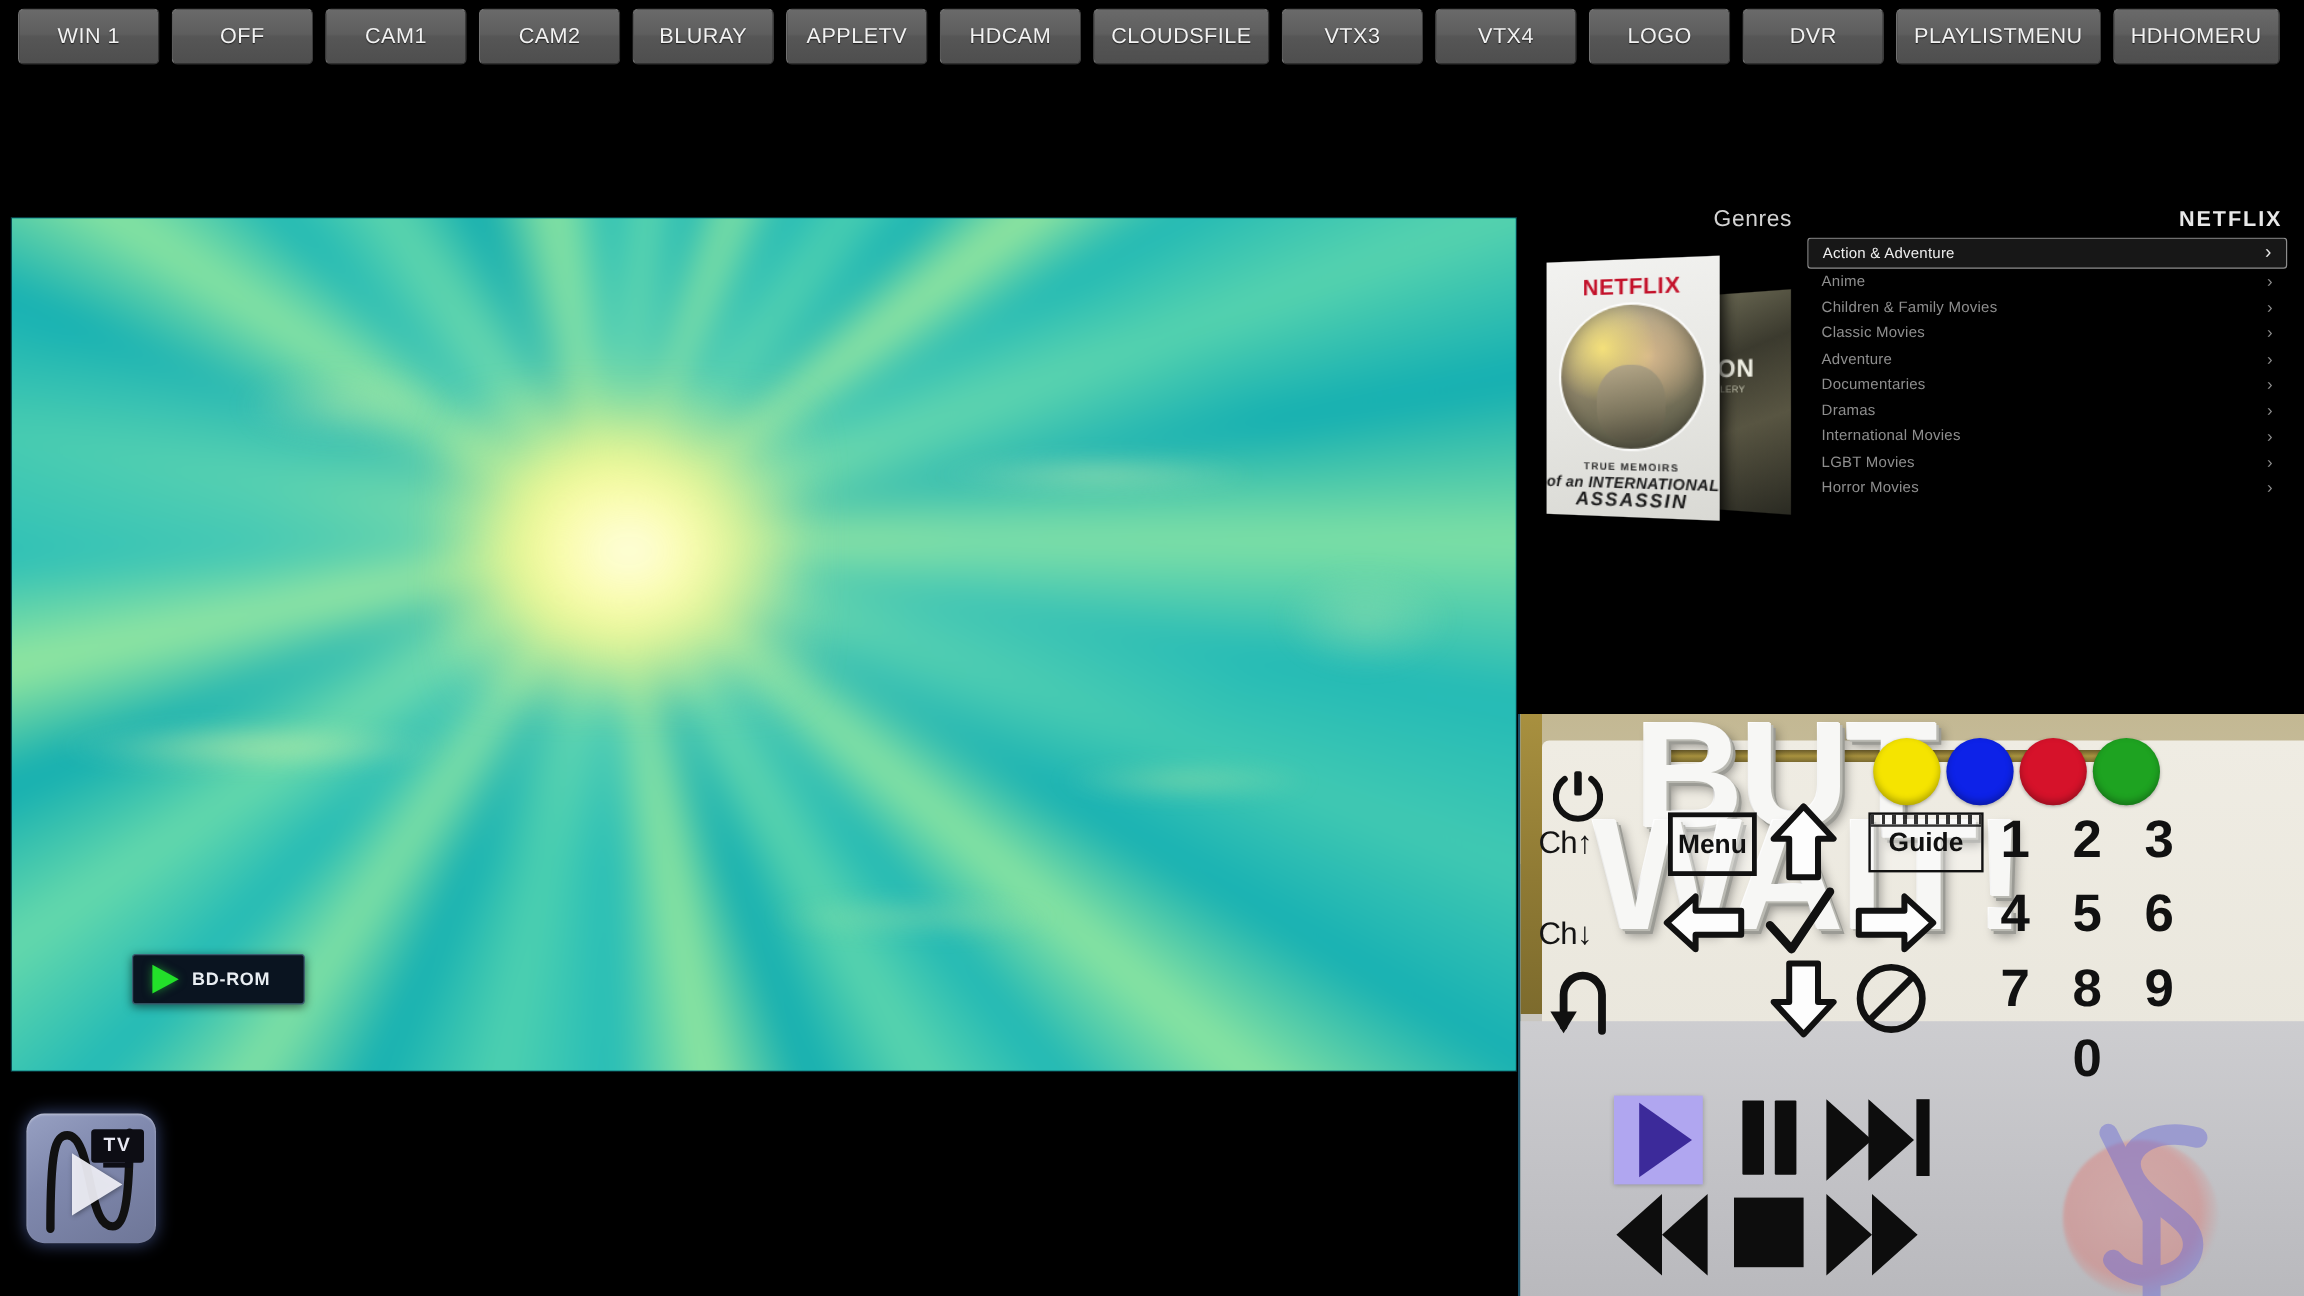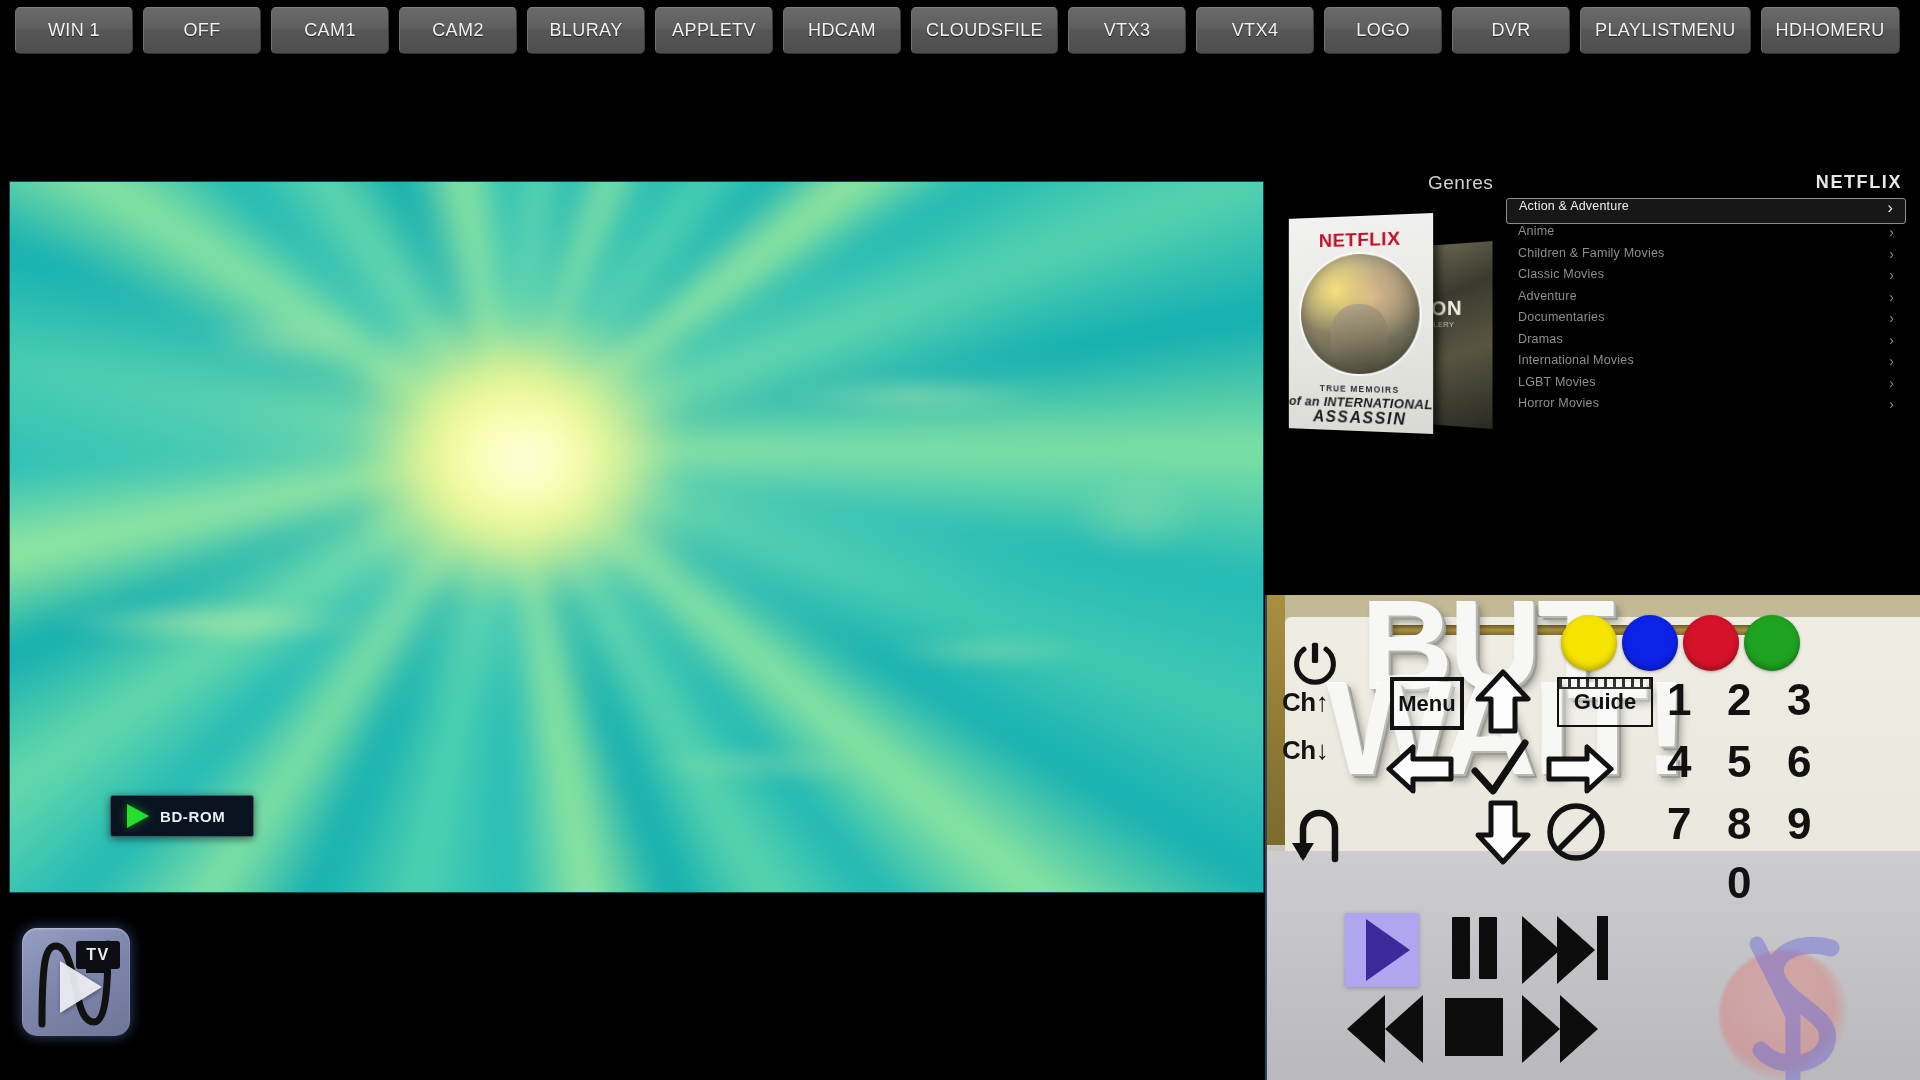--- a/index.html
+++ b/index.html
@@ -159,21 +159,21 @@
     content:""; position:absolute; left:26%; top:42%; width:48%; height:52%;
     border-radius:46% 46% 40% 40%;
     background:linear-gradient(170deg,#b7a98a 0%,#7d765e 60%,#4e4b3c 100%);
   }
   #poster-front .t1{position:absolute;left:0;top:168px;width:100%;text-align:center;color:#2b2b2b;font-size:8.5px;font-weight:bold;letter-spacing:1.2px;}
   #poster-front .t2{position:absolute;left:0;top:179px;width:100%;text-align:center;color:#1c1c1c;font-size:13px;font-weight:bold;letter-spacing:.3px;font-style:italic;}
   #poster-front .t3{position:absolute;left:0;top:193px;width:100%;text-align:center;color:#1c1c1c;font-size:16px;font-weight:bold;letter-spacing:1.6px;font-style:italic;}
 
   #nf-genres { position:absolute; left:228px; top:38px; width:400px; }
   .genre-row {
-    position:relative; height:21.5px; display:flex; align-items:flex-start;
+    position:relative; height:21.5px; display:flex; align-items:center;
     padding:0 14px 1px 12px; color:#8e8e8e; font-size:12.5px; letter-spacing:.2px;
   }
   .genre-row .chev { position:absolute; right:12px; color:#8e8e8e; font-size:14px; }
   .genre-row.selected {
     border:1px solid #8d8d8d; border-radius:3px; height:26px;
     color:#eee; background:rgba(42,42,42,.55);
   }
   .genre-row.selected .chev { color:#eaeaea; font-size:16px; }
 
   
@@ -212,21 +212,21 @@
   #bw1 { left:95px; top:-22px; font-size:126px; }
   #bw2 { left:60px; top:58px; font-size:132px; }
   .bw-bar {
     position:absolute; height:10px;
     background:linear-gradient(180deg,#6b5c2a 0%,#a8923f 50%,#7a6a30 100%);
     border-radius:1px;
   }
   .pwr {
     position:absolute; left:25px; top:45px; width:46px; height:46px;
   }
-  .chlabel { position:absolute; color:#141414; font-size:26px; font-weight:bold; letter-spacing:-.5px; }
+  .chlabel { position:absolute; color:#141414; font-size:26px; font-weight:normal; letter-spacing:-.5px; }
   .keybox {
     position:absolute; border:4px solid #111; background:rgba(255,255,255,.32);
     display:flex; align-items:center; justify-content:center;
     color:#111; font-size:22px; font-weight:bold;
   }
   .guidebox {
     position:absolute; border:2.5px solid #111; background:rgba(255,255,255,.3);
     display:flex; align-items:center; justify-content:center;
     color:#111; font-size:22px; font-weight:bold;
   }
@@ -384,21 +384,21 @@
     </div>
 
     <div id="remote-inner">
 
       <svg class="pwr" viewBox="0 0 50 50">
         <path d="M13 10 A20 20 0 1 0 37 10" fill="none" stroke="#111" stroke-width="5.5" stroke-linecap="round"></path>
         <rect x="21.6" y="3" width="6.8" height="22" rx="2" fill="#111"></rect>
       </svg>
 
       <div class="chlabel" style="left:15px;top:92px;">Ch↑</div>
-      <div class="chlabel" style="left:15px;top:140px;text-align:center;">Ch↓</div>
+      <div class="chlabel" style="left:15px;top:168px;text-align:center;">Ch↓</div>
 
       <div class="keybox" style="left:123px;top:82px;width:74px;height:53px;">Menu</div>
 
       <svg style="position:absolute;left:208px;top:74px;width:56px;height:66px;" viewBox="0 0 56 66">
         <path d="M28 3 L53 30 L40 30 L40 62 L16 62 L16 30 L3 30 Z" fill="#fdfdfd" stroke="#111" stroke-width="5" stroke-linejoin="round"></path>
       </svg>
 
       <div class="guidebox" style="left:290px;top:82px;width:96px;height:50px;">Guide</div>
 
       <svg style="position:absolute;left:118px;top:148px;width:70px;height:52px;" viewBox="0 0 70 52">

